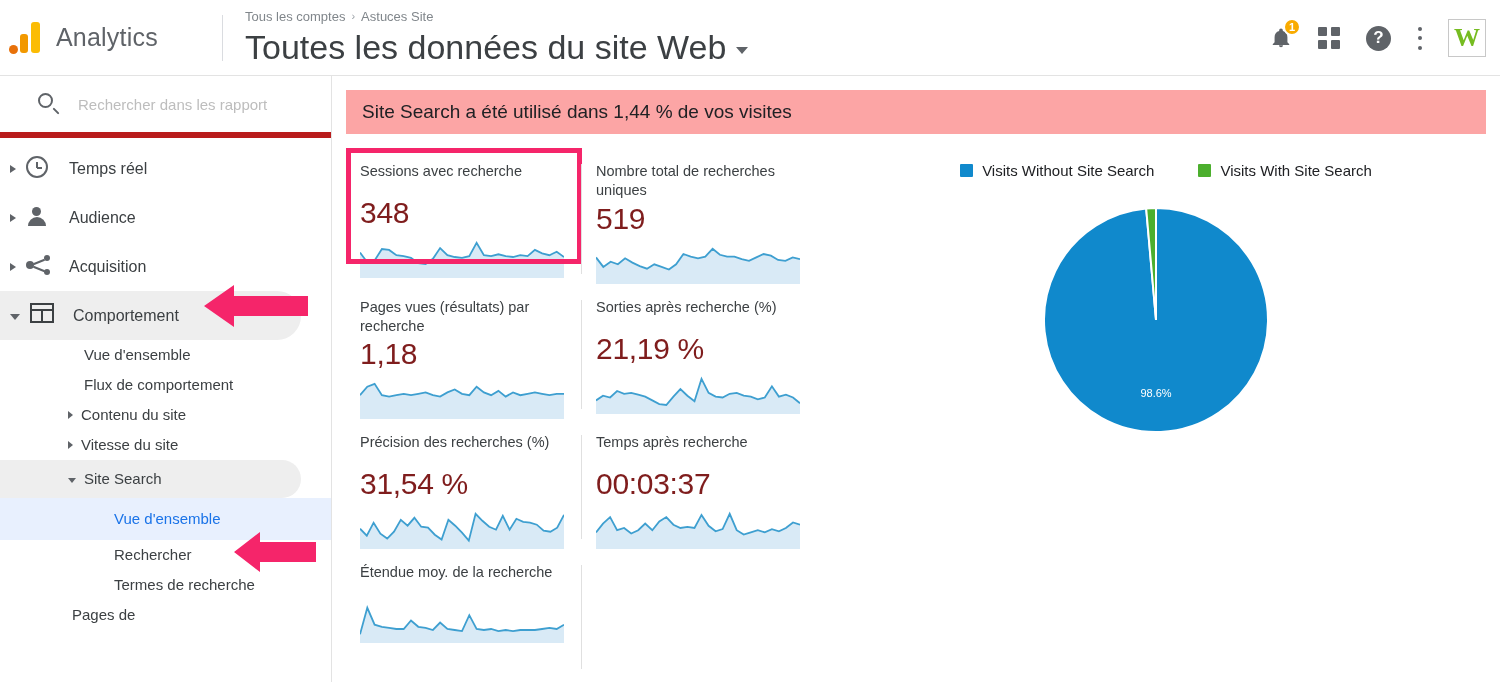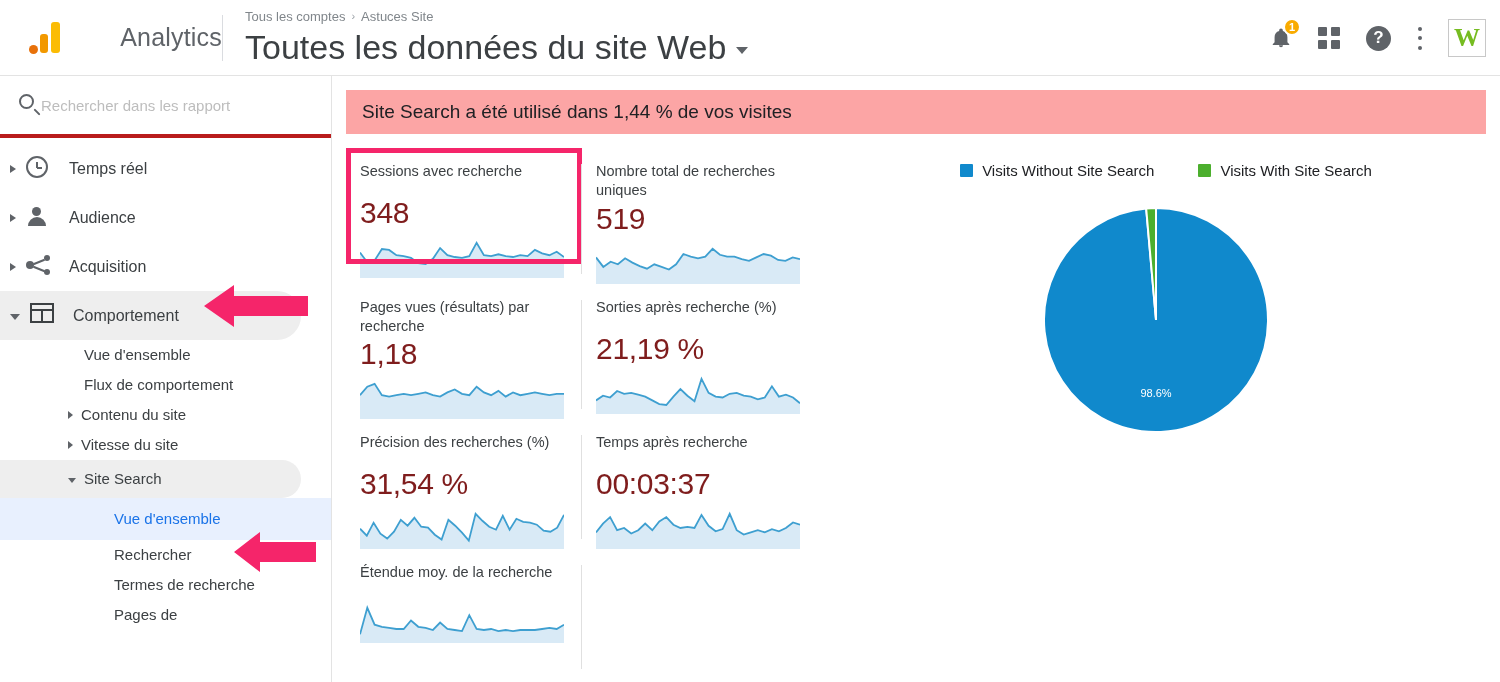--- a/index.html
+++ b/index.html
@@ -9,21 +9,21 @@
     background: #fff; overflow: hidden;
   }
   .app { width: 1500px; height: 682px; position: relative; }
 
   
   .topbar {
     height: 76px; display: flex; align-items: center;
     border-bottom: 1px solid #e3e3e3; background: #fff;
     position: relative;
   }
-  .brand { display: flex; align-items: center; padding-left: 28px; width: 222px; justify-content: space-between; }
+  .brand { display: flex; align-items: center; padding-left: 8px; width: 222px; }
   .ga-logo { width: 34px; height: 34px; position: relative; margin-right: 14px; }
   .ga-logo .bar {
     position: absolute; bottom: 2px; border-radius: 3px;
   }
   .ga-logo .b1 { left: 1px; bottom: 1px; width: 9px; height: 9px; border-radius: 50%; background: #E8710A; }
   .ga-logo .b2 { left: 12px; width: 8px; height: 19px; background: #F29900; }
   .ga-logo .b3 { left: 23px; width: 9px; height: 31px; background: #FBBC04; }
   .brand-name {
     font-size: 25px; color: #5f6368; letter-spacing: 0.2px;
   }
@@ -75,22 +75,22 @@
 
   
   .body { display: flex; height: 606px; }
 
   
   .sidebar {
     width: 332px; border-right: 1px solid #e3e3e3; background: #fff;
     position: relative; overflow: hidden;
   }
   .search-row {
-    height: 62px; display: flex; align-items: center; padding-left: 19px;
-    border-bottom: 4px solid #b91c1c; 
+    height: 62px; display: flex; align-items: center; padding-left: 38px;
+    border-bottom: 6px solid #b91c1c; gap: 18px;
   }
   .search-ic { width: 22px; height: 22px; position: relative; flex: none; }
   .search-ic .ring {
     position: absolute; width: 15px; height: 15px; border: 2px solid #5f6368;
     border-radius: 50%; top: 0; left: 0;
   }
   .search-ic .hdl {
     position: absolute; width: 2px; height: 8px; background: #5f6368;
     transform: rotate(-45deg); bottom: 0px; right: 3px; border-radius: 1px;
   }
@@ -331,21 +331,21 @@
           </div>
           <div class="subnav-item selected" style="padding-left: 114px;">
             <span>Vue d'ensemble</span>
           </div>
           <div class="subnav-item" style="padding-left: 114px;">
             <span>Rechercher</span>
           </div>
           <div class="subnav-item" style="padding-left: 114px;">
             <span>Termes de recherche</span>
           </div>
-          <div class="subnav-item" style="padding-left: 114px;">
+          <div class="subnav-item" style="padding-left: 72px;">
             <span>Pages de</span>
           </div>
         </div>
     </div>
 
     <div class="main">
       <div class="banner">Site Search a été utilisé dans 1,44 % de vos visites</div>
 
       <div class="content">
 

